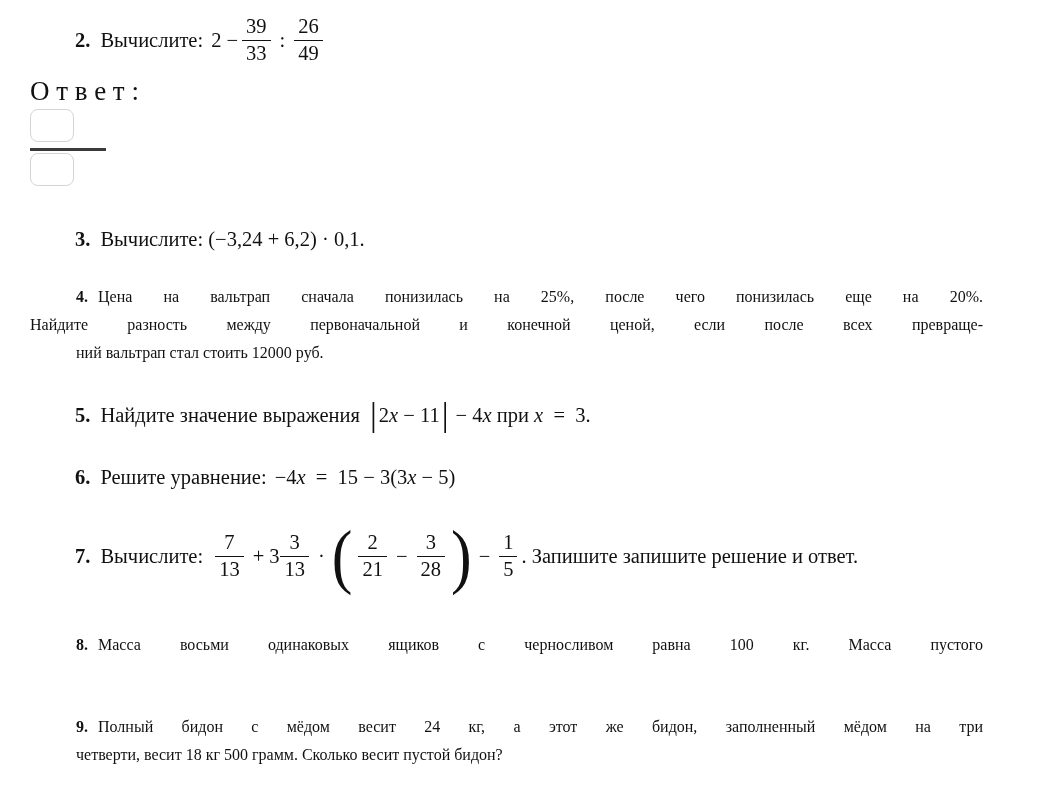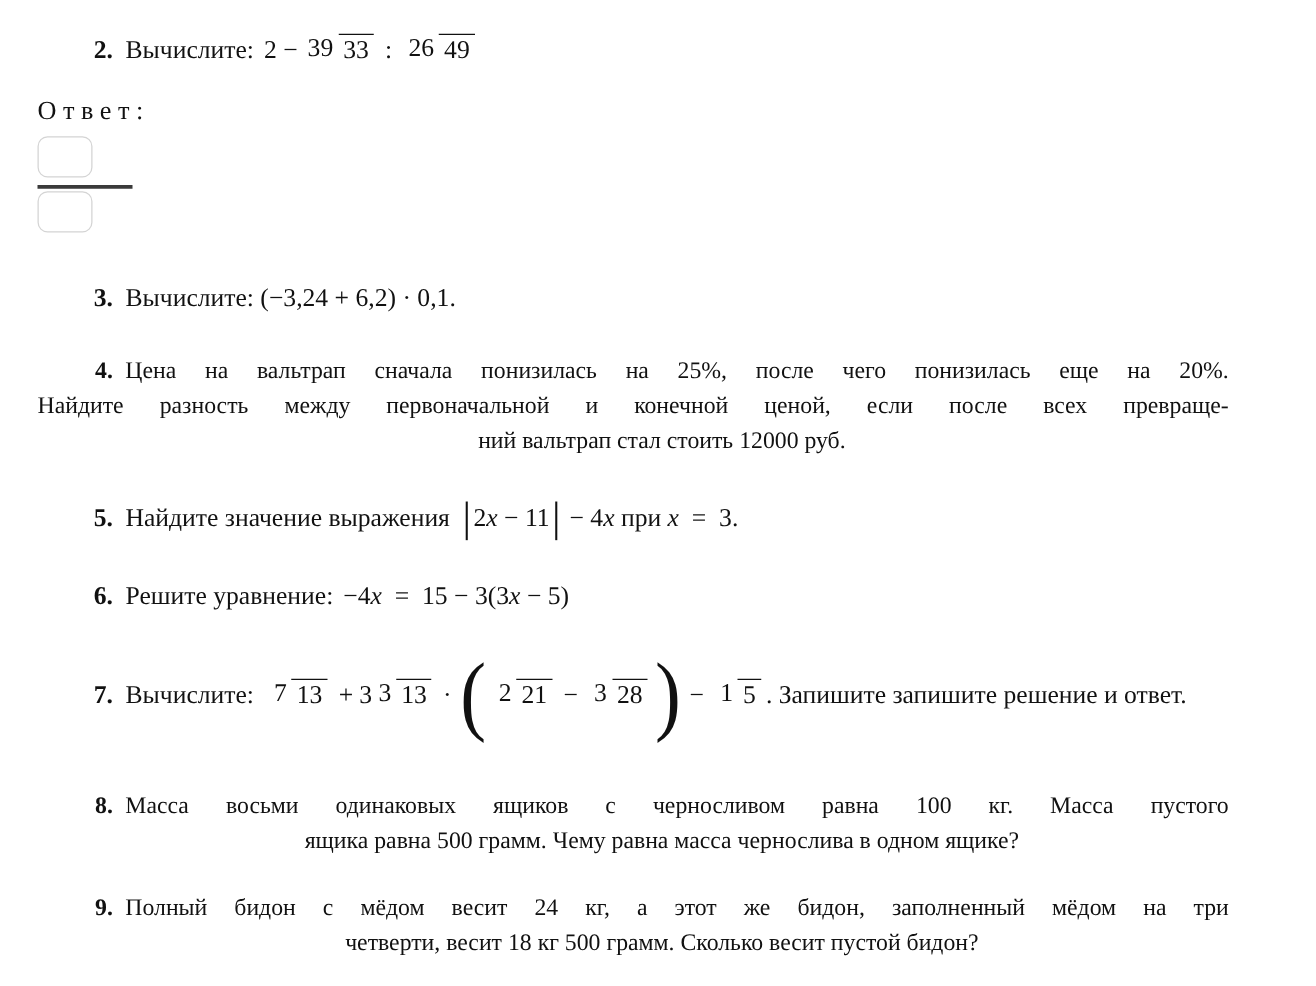--- a/index.html
+++ b/index.html
@@ -19,20 +19,21 @@
     white-space:pre;
     font-size:20.5px;
   }
   .pnum{font-weight:bold;margin-right:10px;}
   .plabel{margin-right:8px;}
   .mop{margin:0 5px;}
   .it{font-style:italic;}
   
   .frac{
     display:inline-flex;
+    flex-direction:column;
     align-items:center;
     line-height:1.25;
     margin:0 4px;
     text-align:center;
   }
   .fden{border-top:1.7px solid #111;}
   .fnum,.fden{padding:0 4px;}
   
   .bigparen{
     font-size:62px;
@@ -45,39 +46,39 @@
   .absbar{
     font-size:34px;
     line-height:1;
     display:inline-block;
     margin:0 2px;
   }
   
   .para{
     position:absolute;
     width:953px;
-    font-size:19px;
+    font-size:16px;
     line-height:28px;
   }
   .para .jline{
     white-space:nowrap;
     text-align:justify;
     text-align-last:justify;
   }
   .para .lline{
     white-space:nowrap;
-    text-align:center;
+    text-align:left;
     margin-left:46px;
   }
   .firstline{text-indent:46px;}
   
   .answer-label{
     position:absolute;
     left:30px;top:76px;
-    font-size:21px;
+    font-size:27px;
     letter-spacing:0.25em;
   }
   .ansbox{
     position:absolute;
     width:44px;height:33px;
     border:1.5px solid #d4d4d4;
     border-radius:8px;
     background:#fff;
     box-sizing:border-box;
     font-size:18px;
@@ -188,21 +189,20 @@
       <span class="fnum">1</span>
       <span class="fden">5</span>
     </span>
     <span>. Запишите запишите решение и ответ.</span>
   </div>
 
   <div class="para" style="left:30px;top:631px;">
     <div class="jline firstline">
       <span class="pnum">8.</span><span>Масса восьми одинаковых ящиков с черносливом равна 100 кг. Масса пустого</span>
     </div>
-    <div class="lline">ящика равна 500 грамм. Чему равна масса чернослива в одном ящике?</div>
   </div>
 
   <div class="para" style="left:30px;top:713px;">
     <div class="jline firstline">
       <span class="pnum">9.</span><span>Полный бидон с мёдом весит 24 кг, а этот же бидон, заполненный мёдом на три</span>
     </div>
     <div class="lline">четверти, весит 18 кг 500 грамм. Сколько весит пустой бидон?</div>
   </div>
 
 </div>

